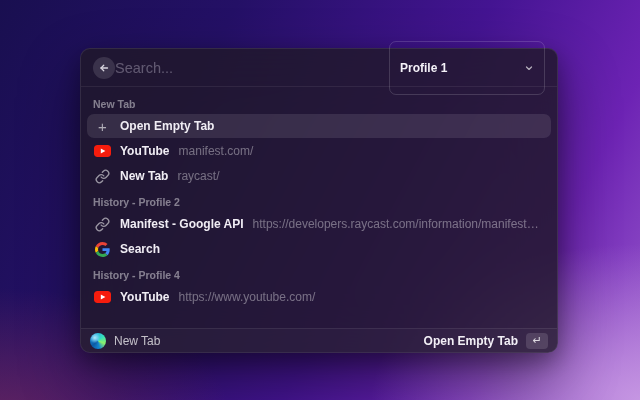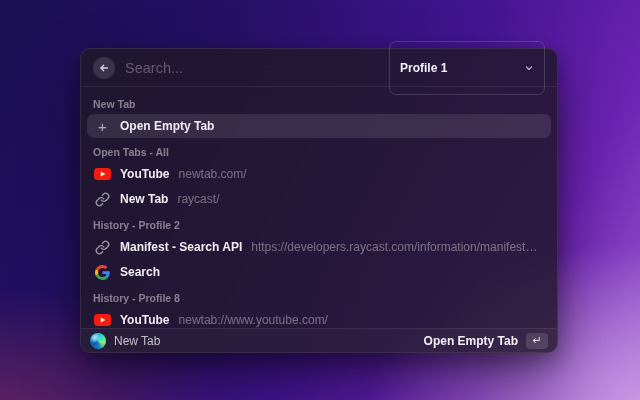--- a/index.html
+++ b/index.html
@@ -27,21 +27,20 @@
     flex-direction: column;
     color: #f0edf4;
   }
 
   
   .search-bar {
     flex: none;
     height: 38px;
     display: flex;
     align-items: center;
-    gap: 10px;
     padding: 0 12px;
     border-bottom: 1px solid rgba(255,255,255,0.07);
   }
   .back-btn {
     width: 22px; height: 22px;
     border-radius: 50%;
     background: rgba(255,255,255,0.12);
     display: flex; align-items: center; justify-content: center;
     cursor: pointer;
     flex: none;
@@ -194,75 +193,74 @@
   <div class="content">
 
     <div class="section-header">New Tab</div>
     <div class="row selected">
       <span class="icon-box">
           <span class="plus-glyph">+</span>
         </span>
       <span class="title">Open Empty Tab</span>
     </div>
 
-    <div class="section-header">Open Tabs - All</div>
     <div class="row">
       <span class="icon-box">
         <svg class="yt-icon" width="17" height="12" viewBox="0 0 17 12">
             <rect width="17" height="12" rx="3" fill="#f61c0d"></rect>
             <path d="M6.8 3.4 11.4 6 6.8 8.6Z" fill="#ffffff"></path>
           </svg>
       </span>
       <span class="title">YouTube</span>
-      <span class="subtitle">newtab.com/</span>
+      <span class="subtitle">manifest.com/</span>
     </div>
     <div class="row">
       <span class="icon-box">
         <svg class="link-svg" width="15" height="15" viewBox="0 0 24 24" fill="none" stroke="rgba(255,255,255,0.55)" stroke-width="2.2" stroke-linecap="round" stroke-linejoin="round">
             <path d="M10 13a5 5 0 0 0 7.54.54l3-3a5 5 0 0 0-7.07-7.07l-1.72 1.71"></path>
             <path d="M14 11a5 5 0 0 0-7.54-.54l-3 3a5 5 0 0 0 7.07 7.07l1.71-1.71"></path>
           </svg>
       </span>
       <span class="title">New Tab</span>
       <span class="subtitle">raycast/</span>
     </div>
 
     <div class="section-header">History - Profile 2</div>
     <div class="row">
       <span class="icon-box">
         <svg class="link-svg" width="15" height="15" viewBox="0 0 24 24" fill="none" stroke="rgba(255,255,255,0.55)" stroke-width="2.2" stroke-linecap="round" stroke-linejoin="round">
             <path d="M10 13a5 5 0 0 0 7.54.54l3-3a5 5 0 0 0-7.07-7.07l-1.72 1.71"></path>
             <path d="M14 11a5 5 0 0 0-7.54-.54l-3 3a5 5 0 0 0 7.07 7.07l1.71-1.71"></path>
           </svg>
       </span>
-      <span class="title">Manifest - Search API</span>
+      <span class="title">Manifest - Google API</span>
       <span class="subtitle">https://developers.raycast.com/information/manifest#:~:text=Commands%20can…</span>
     </div>
     <div class="row">
       <span class="icon-box">
         <svg width="15" height="15" viewBox="0 0 48 48">
             <path fill="#EA4335" d="M24 9.5c3.54 0 6.71 1.22 9.21 3.6l6.85-6.85C35.9 2.38 30.47 0 24 0 14.62 0 6.51 5.38 2.56 13.22l7.98 6.19C12.43 13.72 17.74 9.5 24 9.5z"></path>
             <path fill="#4285F4" d="M46.98 24.55c0-1.57-.15-3.09-.38-4.55H24v9.02h12.94c-.58 2.96-2.26 5.48-4.78 7.18l7.73 6c4.51-4.18 7.09-10.36 7.09-17.65z"></path>
             <path fill="#FBBC05" d="M10.53 28.59c-.48-1.45-.76-2.99-.76-4.59s.27-3.14.76-4.59l-7.98-6.19C.92 16.46 0 20.12 0 24c0 3.88.92 7.54 2.56 10.78l7.97-6.19z"></path>
             <path fill="#34A853" d="M24 48c6.48 0 11.93-2.13 15.89-5.81l-7.73-6c-2.15 1.45-4.92 2.3-8.16 2.3-6.26 0-11.57-4.22-13.47-9.91l-7.98 6.19C6.51 42.62 14.62 48 24 48z"></path>
           </svg>
       </span>
       <span class="title">Search</span>
     </div>
 
-    <div class="section-header">History - Profile 8</div>
+    <div class="section-header">History - Profile 4</div>
     <div class="row">
       <span class="icon-box">
         <svg class="yt-icon" width="17" height="12" viewBox="0 0 17 12">
             <rect width="17" height="12" rx="3" fill="#f61c0d"></rect>
             <path d="M6.8 3.4 11.4 6 6.8 8.6Z" fill="#ffffff"></path>
           </svg>
       </span>
       <span class="title">YouTube</span>
-      <span class="subtitle">newtab://www.youtube.com/</span>
+      <span class="subtitle">https://www.youtube.com/</span>
     </div>
 
   </div>
 
   <div class="footer">
     <div class="edge-icon"></div>
     <span class="footer-app-name">New Tab</span>
     <div class="footer-right">
       <span class="footer-action">Open Empty Tab</span>
       <span class="keycap">↵</span>

